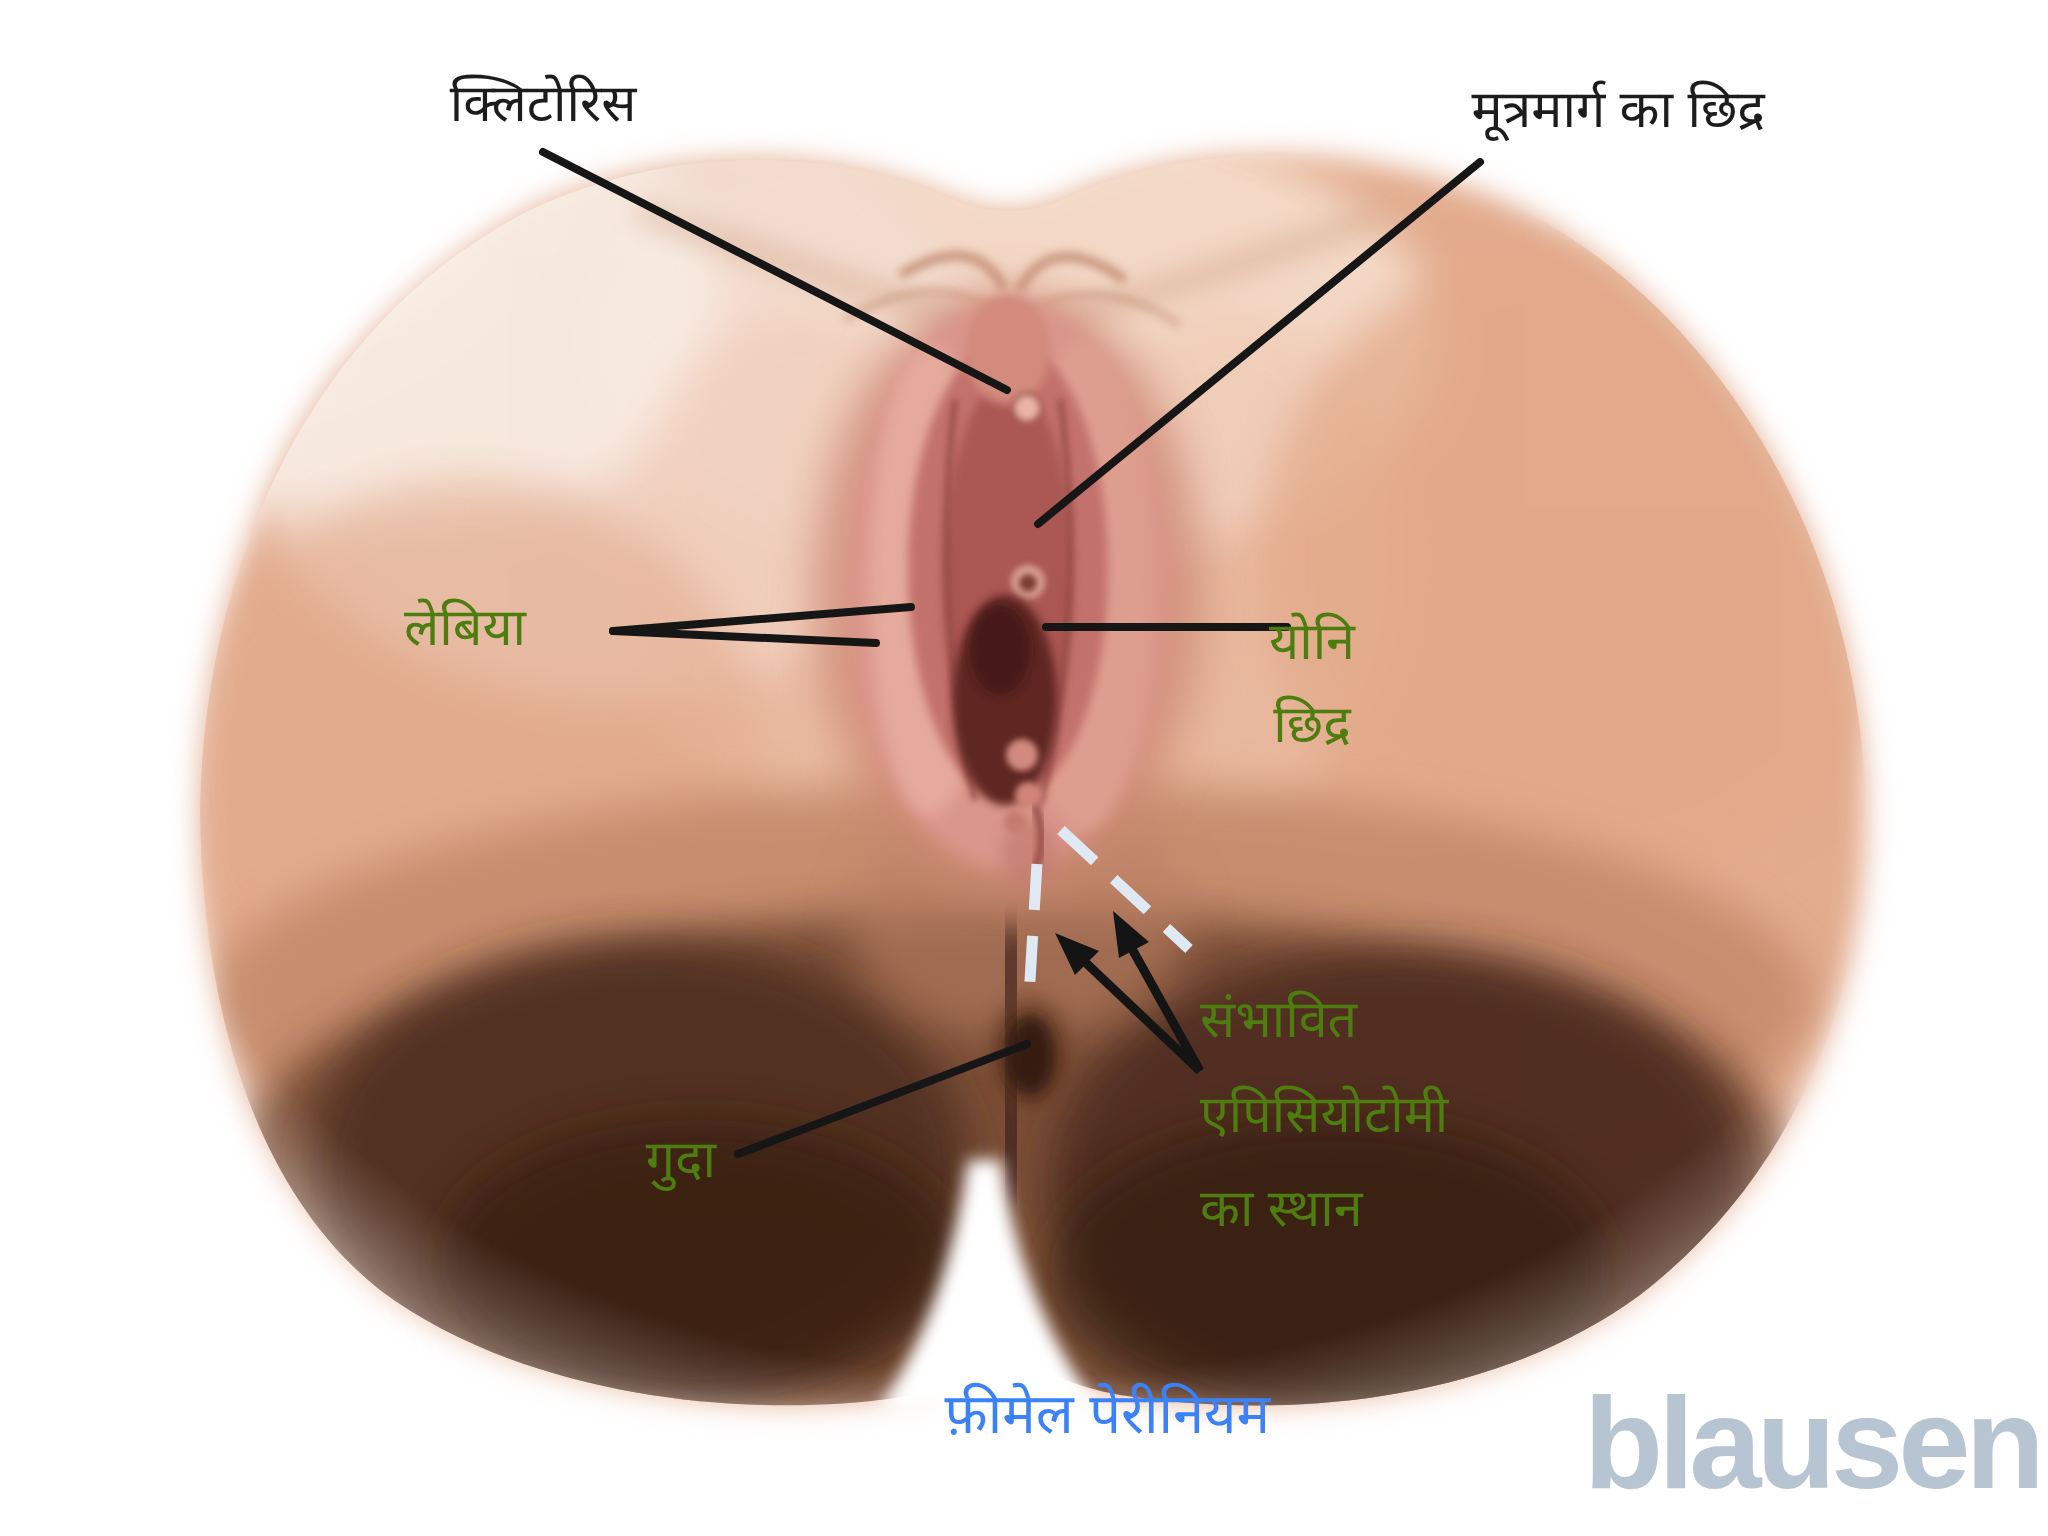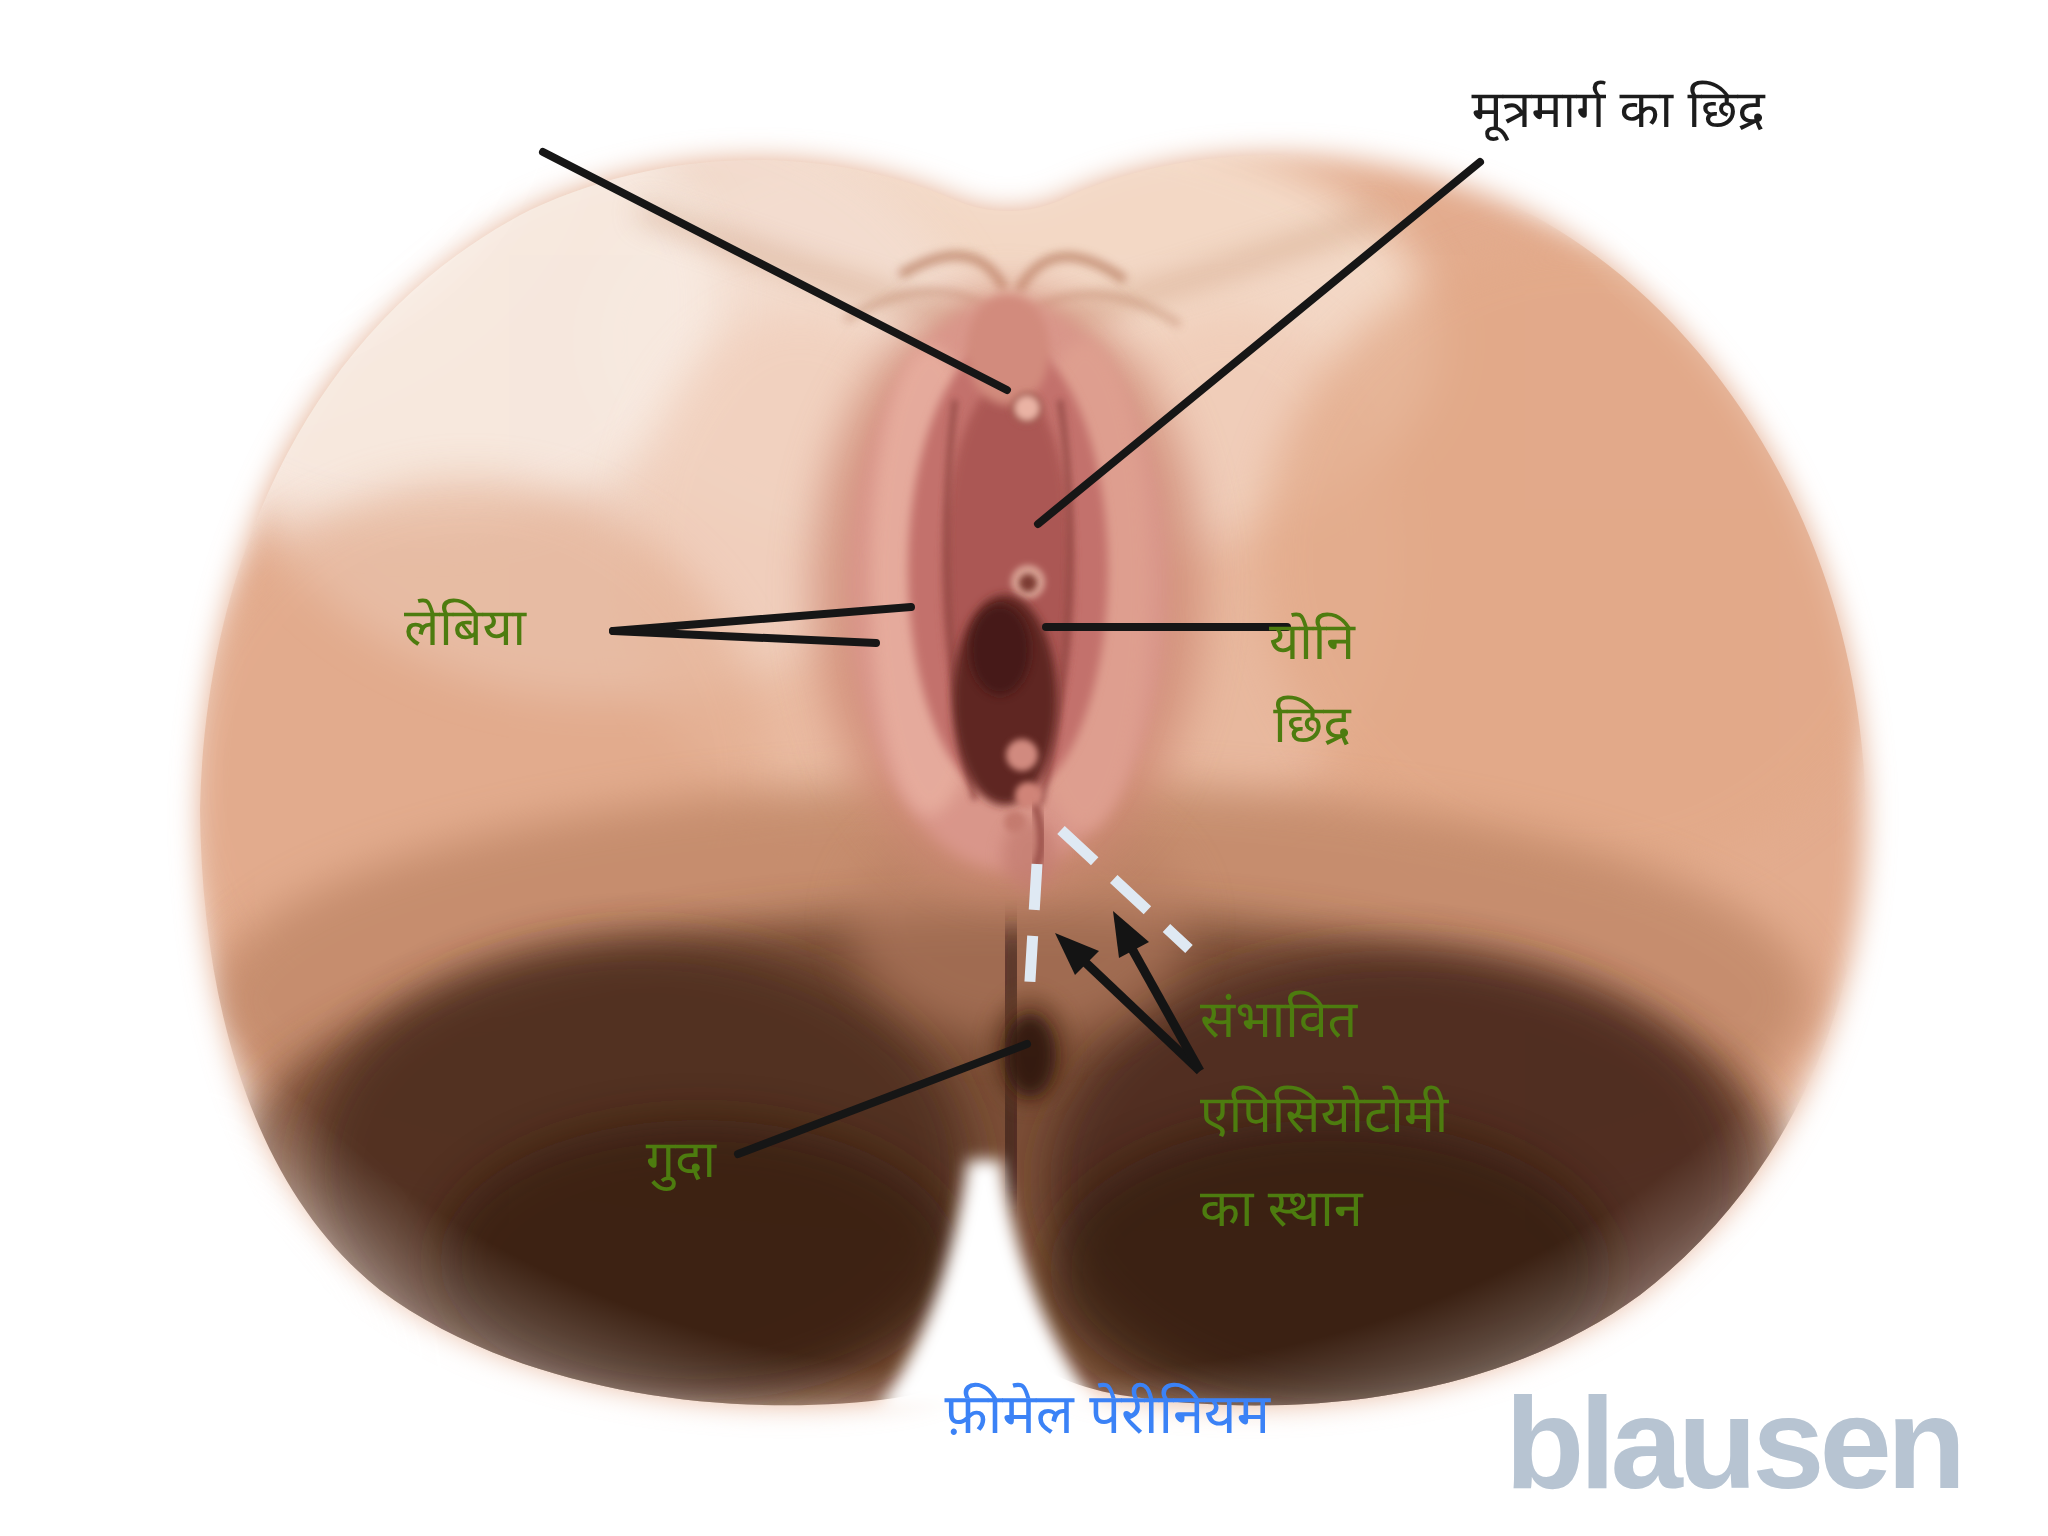--- a/index.html
+++ b/index.html
@@ -26,21 +26,21 @@
   .lbl-labia{left:380px;top:586px;width:170px;text-align:center;}
   .lbl-vaginal{left:1232px;top:600px;width:160px;text-align:center;}
   .lbl-episiotomy{left:1200px;top:972px;width:345px;line-height:1.82;}
   .lbl-anus{left:586px;top:1118px;width:130px;text-align:right;}
   .caption{
     position:absolute;left:850px;top:1380px;width:420px;
     text-align:right;font-size:56px;color:#3b82f6;line-height:1.2;
   }
   .watermark{
     position:absolute;left:1505px;top:1372px;width:535px;
-    text-align:left;
+    text-align:right;
     font-size:130px;font-weight:bold;letter-spacing:-5px;
     color:#b7c4d2;line-height:1.1;
   }
 </style>
 </head>
 <body>
 
 <div class="canvas">
 
   <svg viewBox="0 0 2048 1536" aria-hidden="true">
@@ -172,20 +172,21 @@
     </g>
 
     <g stroke="#141414" stroke-width="9" fill="#141414">
       <path d="M 1200,1071 L 1085,962"></path>
       <polygon points="1055,933 1099,951 1075,975" stroke="none"></polygon>
       <path d="M 1200,1071 L 1131,947"></path>
       <polygon points="1113,911 1149,942 1119,958" stroke="none"></polygon>
     </g>
   </svg>
 
+  <div class="lbl lbl-clitoris">क्लिटोरिस</div>
   <div class="lbl lbl-urethra">मूत्रमार्ग का छिद्र</div>
   <div class="lbl white lbl-labia">लेबिया</div>
   <div class="lbl white lbl-vaginal">योनि
 छिद्र</div>
   <div class="lbl white lbl-episiotomy">संभावित
 एपिसियोटोमी
 का स्थान</div>
   <div class="lbl white lbl-anus">गुदा</div>
 
   <div class="caption">फ़ीमेल पेरीनियम</div>

